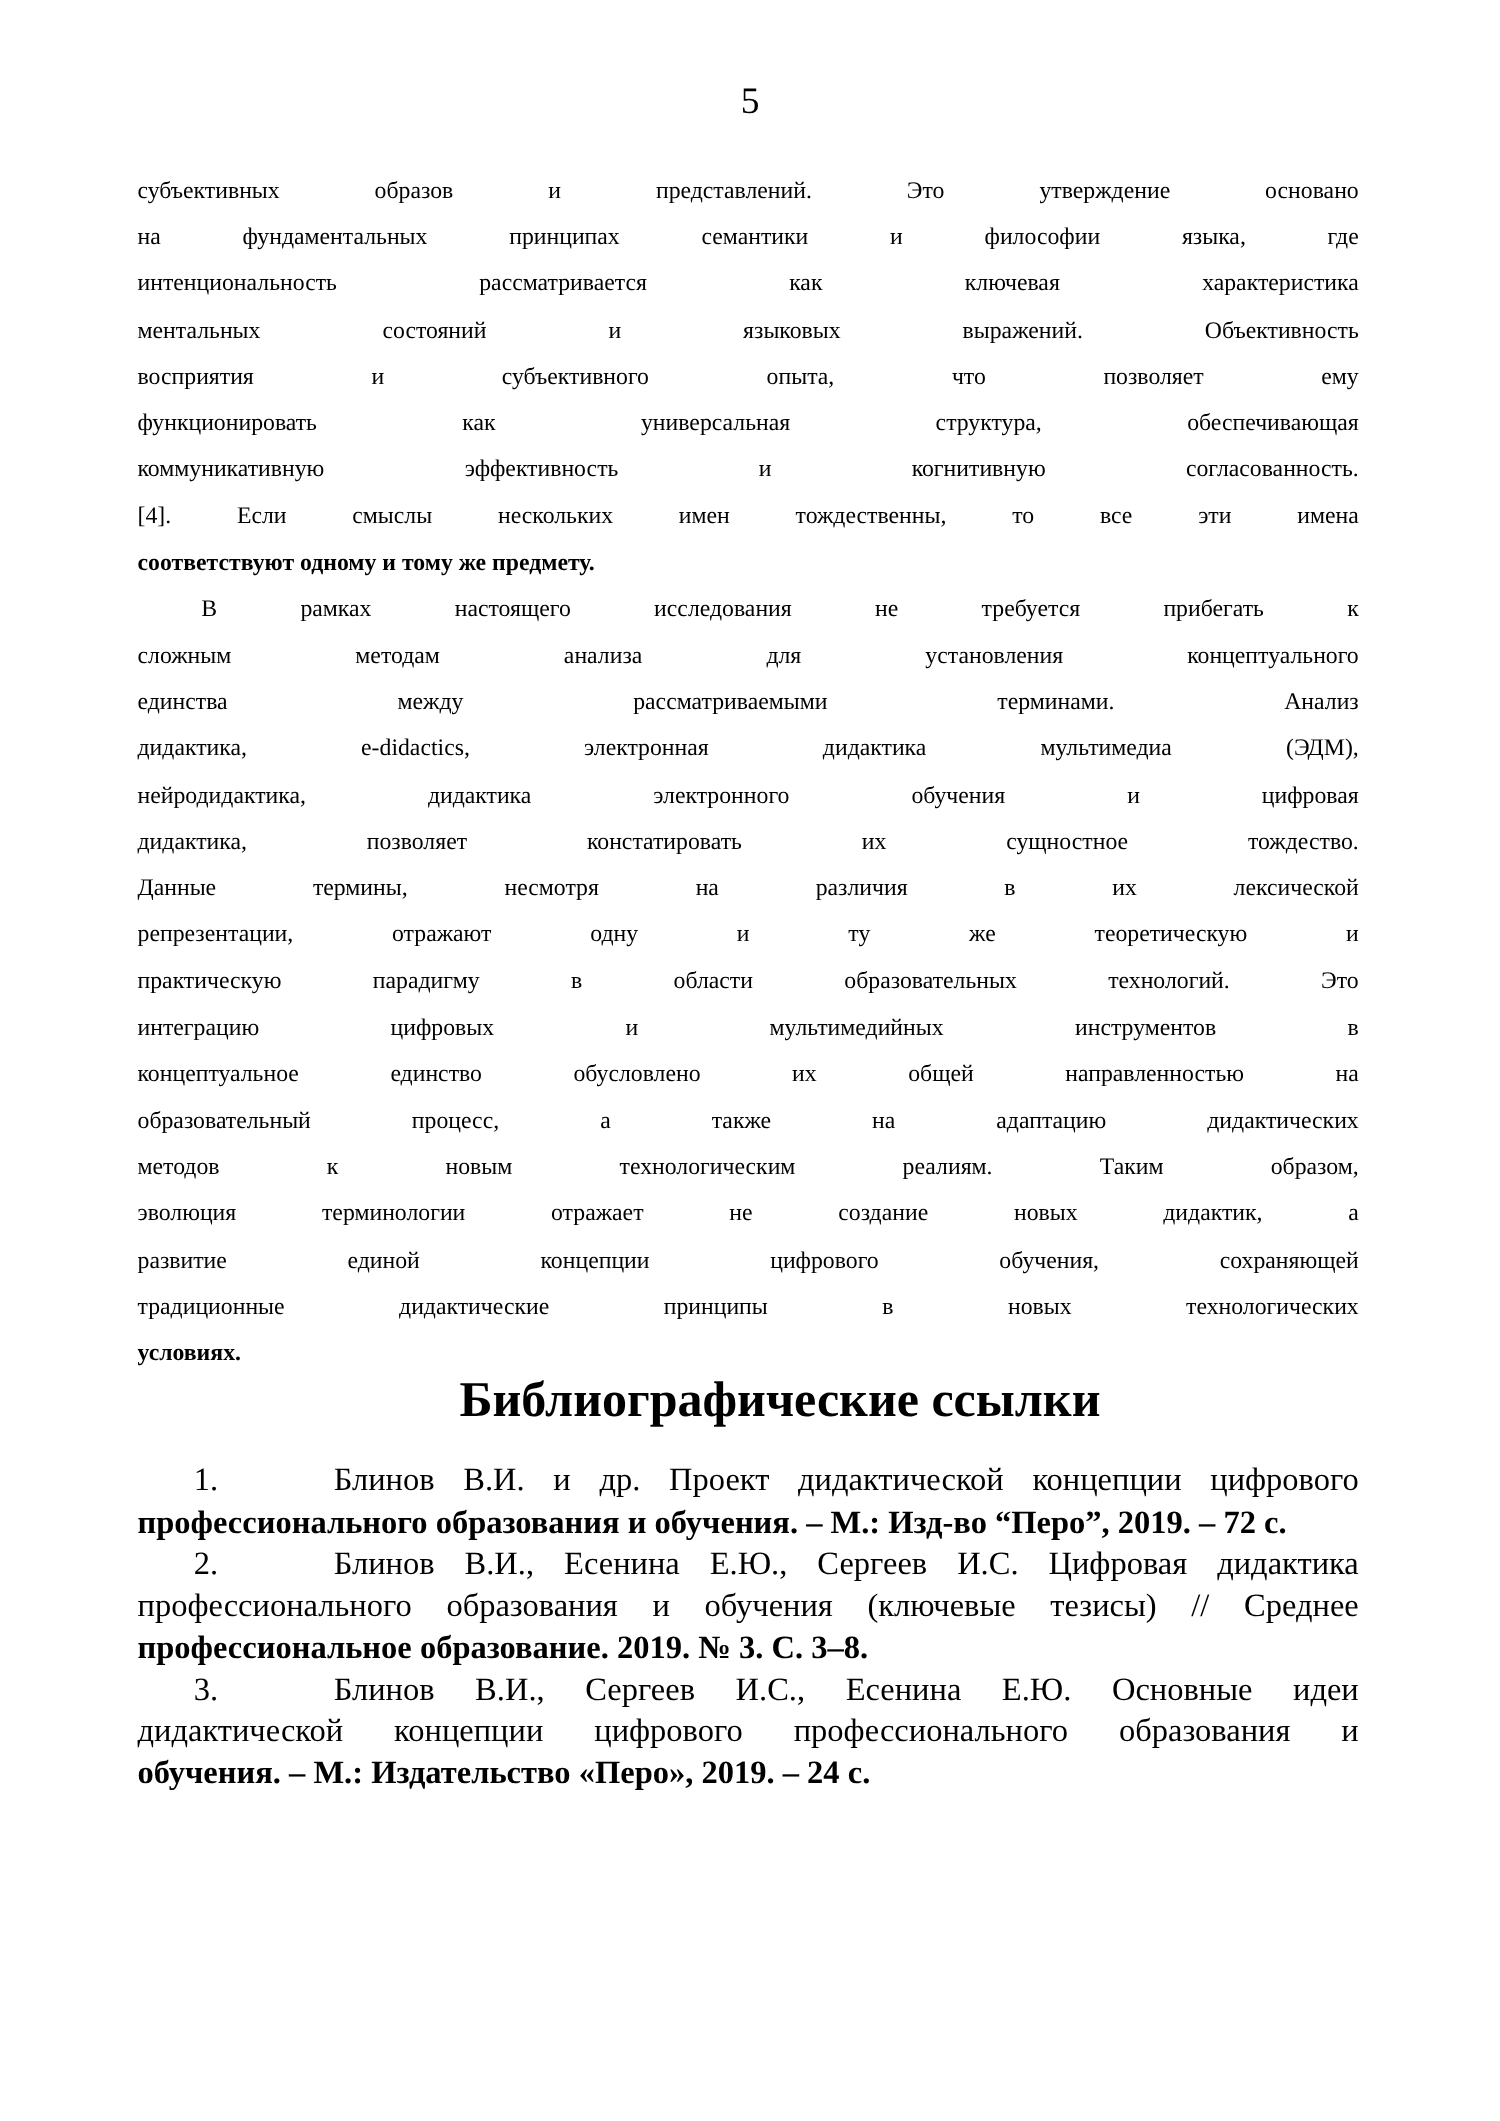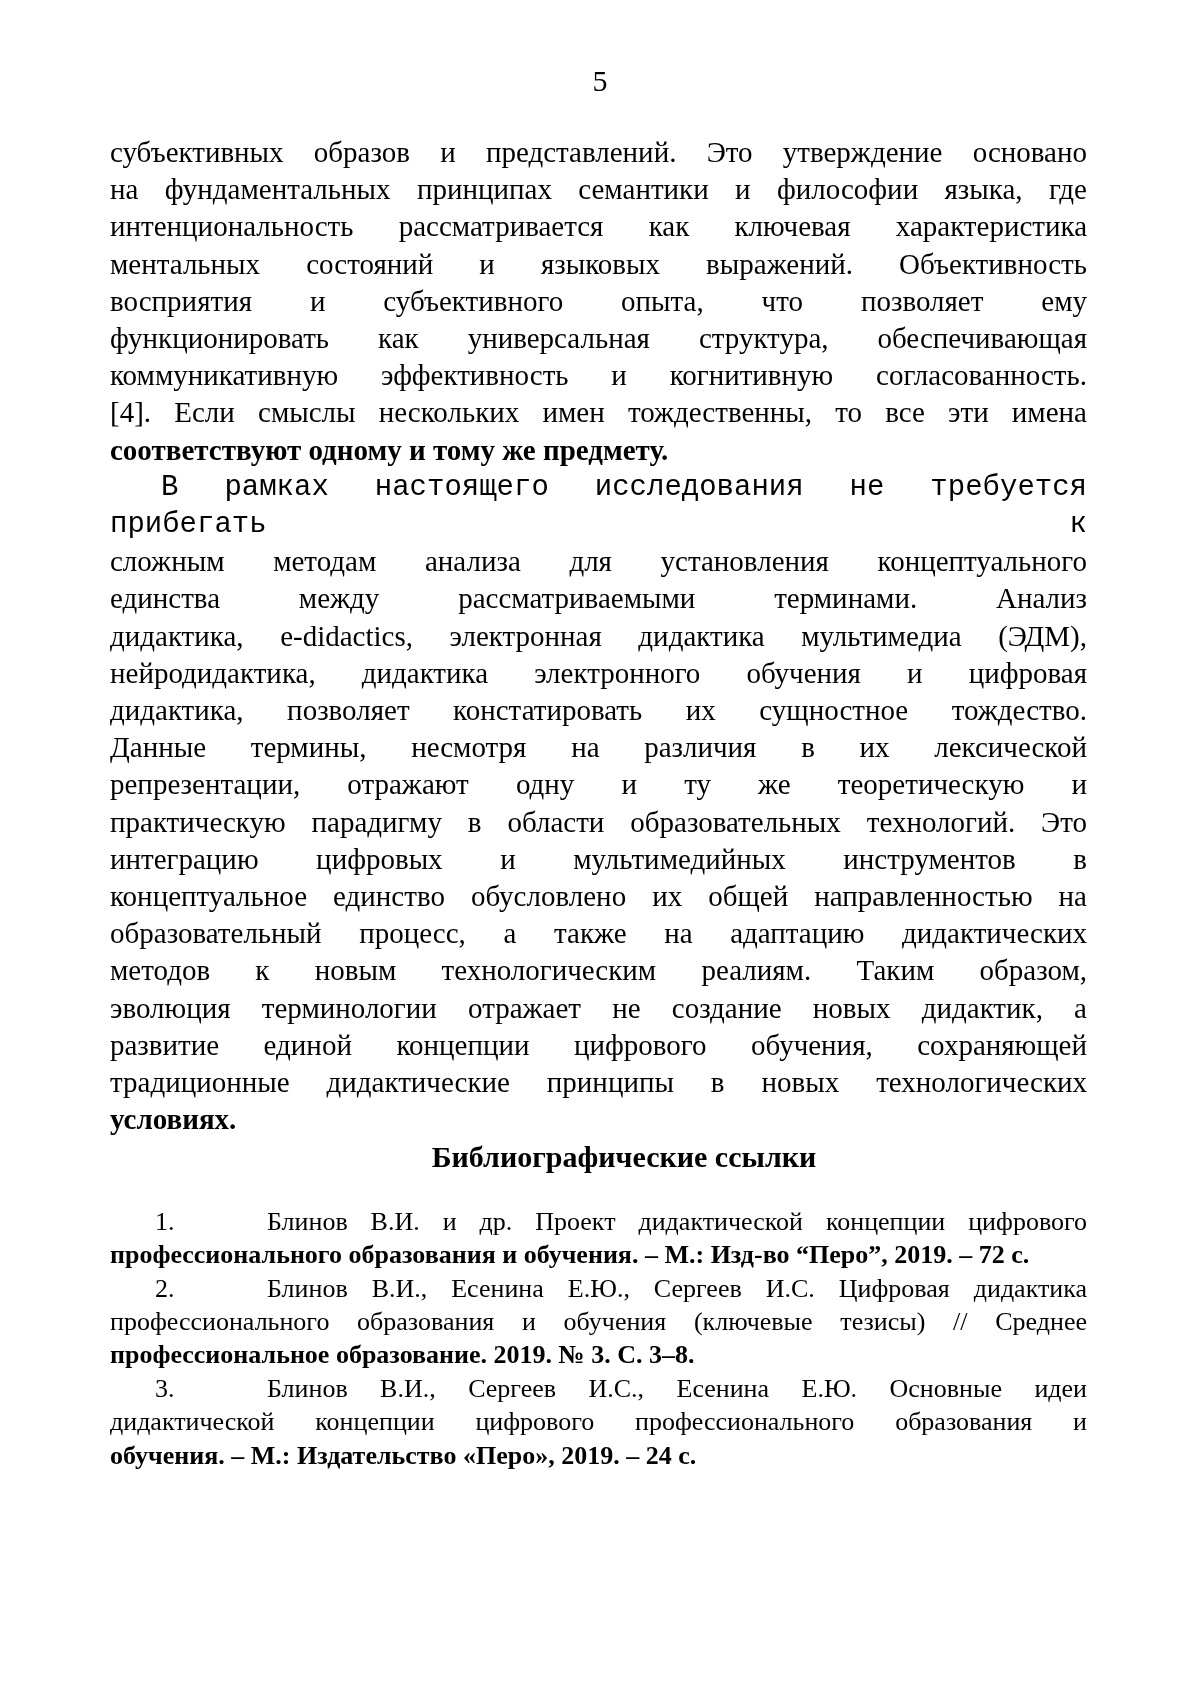--- a/index.html
+++ b/index.html
@@ -22,39 +22,38 @@
     font-size: 30px;
     line-height: 37px;
   }
   .content {
     margin-top: 35px;
     margin-left: 110px;
     width: 977px;
   }
   .para { margin: 0; padding: 0; }
   .body-para {
-    font-size: 29px;
+    font-size: 19px;
     line-height: 37.2px;
   }
   .line {
     text-align: justify;
     text-align-last: justify;
     white-space: normal;
   }
   .line.last {
     text-align: left;
     text-align-last: left;
     font-weight: bold;
   }
   .line.indent {
     text-indent: 51px;
-    font-family: Liberation Mono, monospace;
   }
   .heading {
-    font-size: 30px;
+    font-size: 40px;
     font-weight: bold;
     line-height: 37.2px;
     text-align: center;
     margin: 0 0 29px 51px;
     padding: 0;
   }
   .ref-para {
     font-size: 26px;
     line-height: 33.4px;
   }

